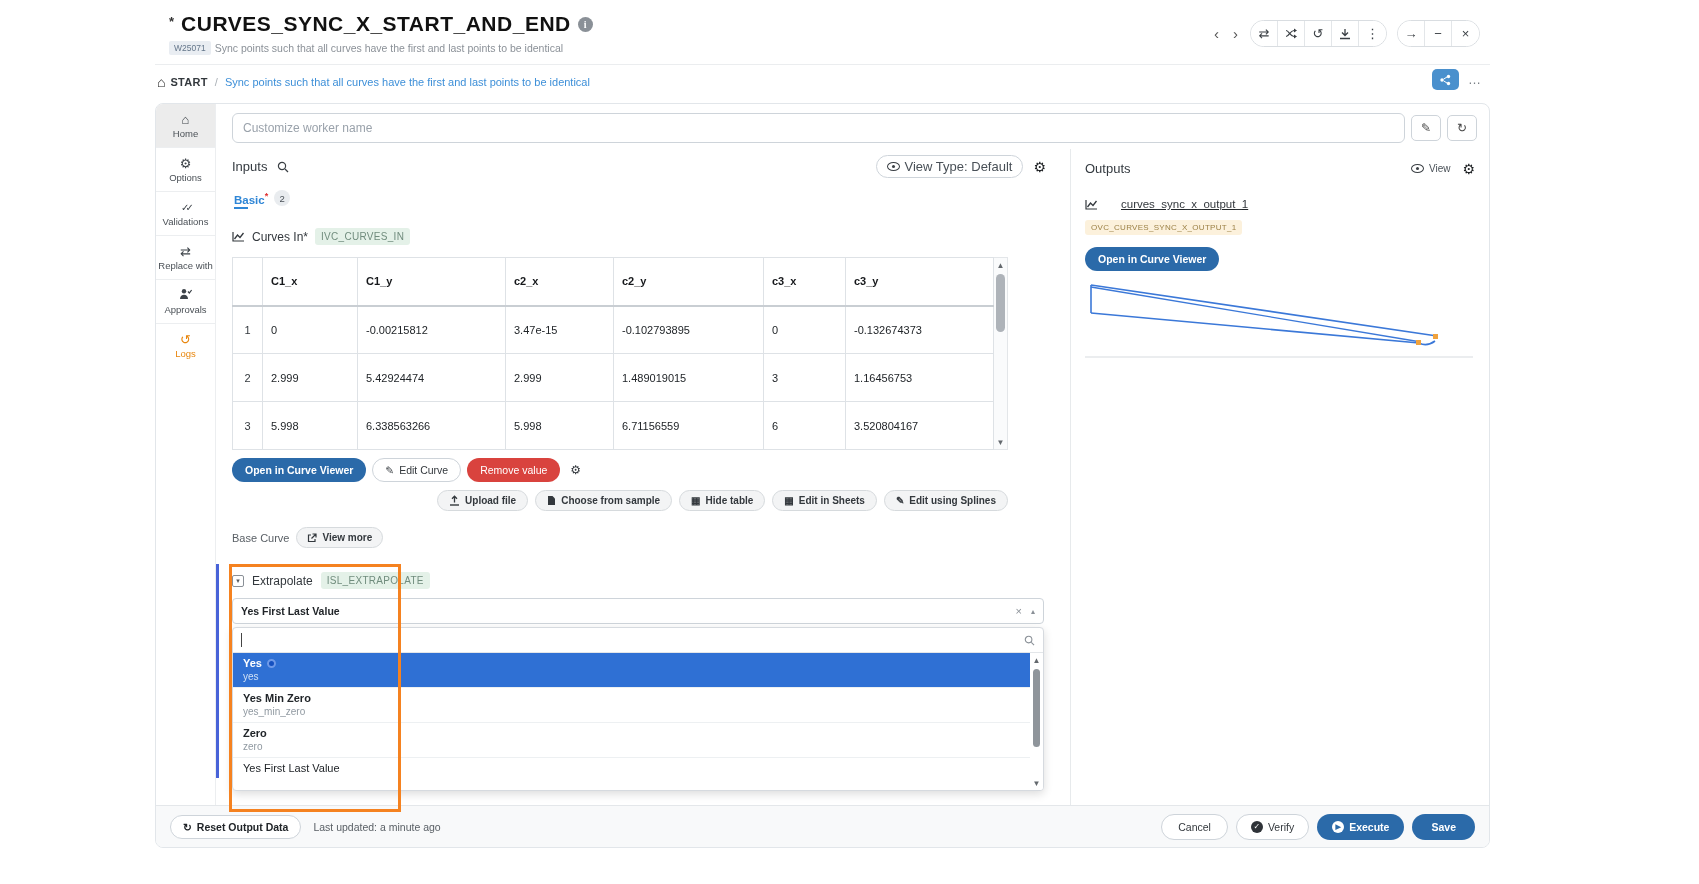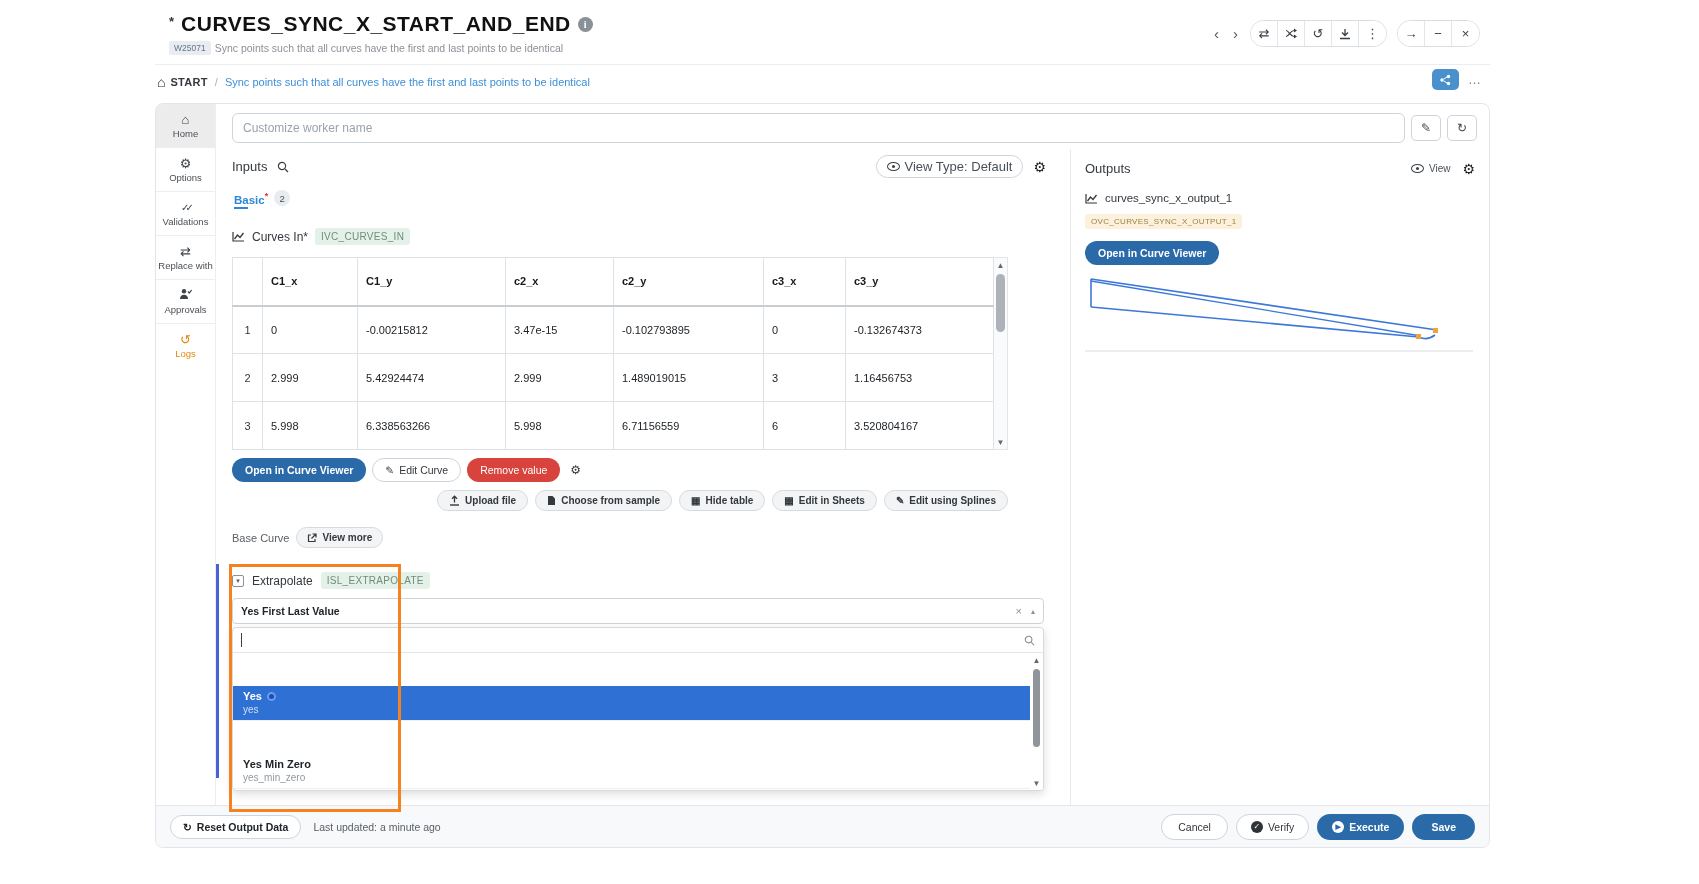--- a/index.html
+++ b/index.html
@@ -119,36 +119,36 @@
                 padding:0 8px; cursor:pointer; }
   .select-value { font-size:10.5px; font-weight:bold; color:#212529; }
   .select-right { margin-left:auto; display:flex; align-items:center; gap:9px; color:#8a9097; }
   .clear-x { font-size:11px; cursor:pointer; }
   .caret-up { font-size:8px; cursor:pointer; }
   .dd-panel { margin-top:3px; border:1px solid #d6dadf; border-radius:4px; background:#fff; box-shadow:0 3px 10px rgba(0,0,0,.14); overflow:hidden; }
   .dd-search { height:25px; border-bottom:1px solid #e3e6e9; display:flex; align-items:center; padding:0 8px; gap:6px; }
   .text-cursor { width:1px; height:14px; background:#444; }
   .dd-search .sp { flex:1; }
   .dd-list { position:relative; height:137px; overflow:hidden; }
-  .dd-opt { padding:3px 10px 4px 10px; border-bottom:1px solid #edf0f2; cursor:pointer;margin-top:33px; }
+  .dd-opt { padding:3px 10px 4px 10px; border-bottom:1px solid #edf0f2; cursor:pointer; }
   .dd-opt .lb { font-size:11px; font-weight:bold; color:#212529; line-height:14px; display:flex; align-items:center; gap:5px; }
   .dd-opt .sub { font-size:10px; color:#9099a1; line-height:13px; }
   .dd-opt.hl { background:#2f70d4; }
   .dd-opt.hl .lb { color:#fff; }
   .dd-opt.hl .sub { color:#cfe0f5; }
   .opt-dot { width:9px; height:9px; border-radius:50%; background:#1450c0; border:2px solid #6f9ae8; display:inline-block; }
   .dd-scroll { position:absolute; right:0; top:0; bottom:0; width:13px; display:flex; flex-direction:column; align-items:center; background:#fff; }
   .dd-scroll .vs-thumb { height:78px; background:#8f959b; width:7px; }
 
   
   .outputs-head { display:flex; align-items:center; margin-top:4px; }
   .outputs-title { font-size:13px; color:#343a40; }
   .outputs-head-right { margin-left:auto; display:flex; align-items:center; gap:12px; }
   .view-link { display:flex; align-items:center; gap:5px; font-size:10px; color:#495057; cursor:pointer; }
-  .out-name-row { display:flex; align-items:center; gap:7px; margin-top:16px; }
+  .out-name-row { display:flex; align-items:center; gap:23px; margin-top:22px;text-decoration:underline; }
   .out-name { font-size:11.5px; color:#33383d; }
   .tag-tan { background:#fcf1dc; color:#9c8146; font-size:8px; padding:3px 6px; border-radius:3px; margin-top:10px; display:inline-block; letter-spacing:.3px; }
   .out-open-btn { margin-top:12px; }
   .out-chart { margin-top:8px; }
 
   
   .eye { width:13px; height:9px; border:1px solid #3a3f44; border-radius:50%; position:relative; display:inline-block; }
   .eye::after { content:""; position:absolute; left:4px; top:2px; width:3px; height:3px; border-radius:50%; background:#3a3f44; }
 
   

